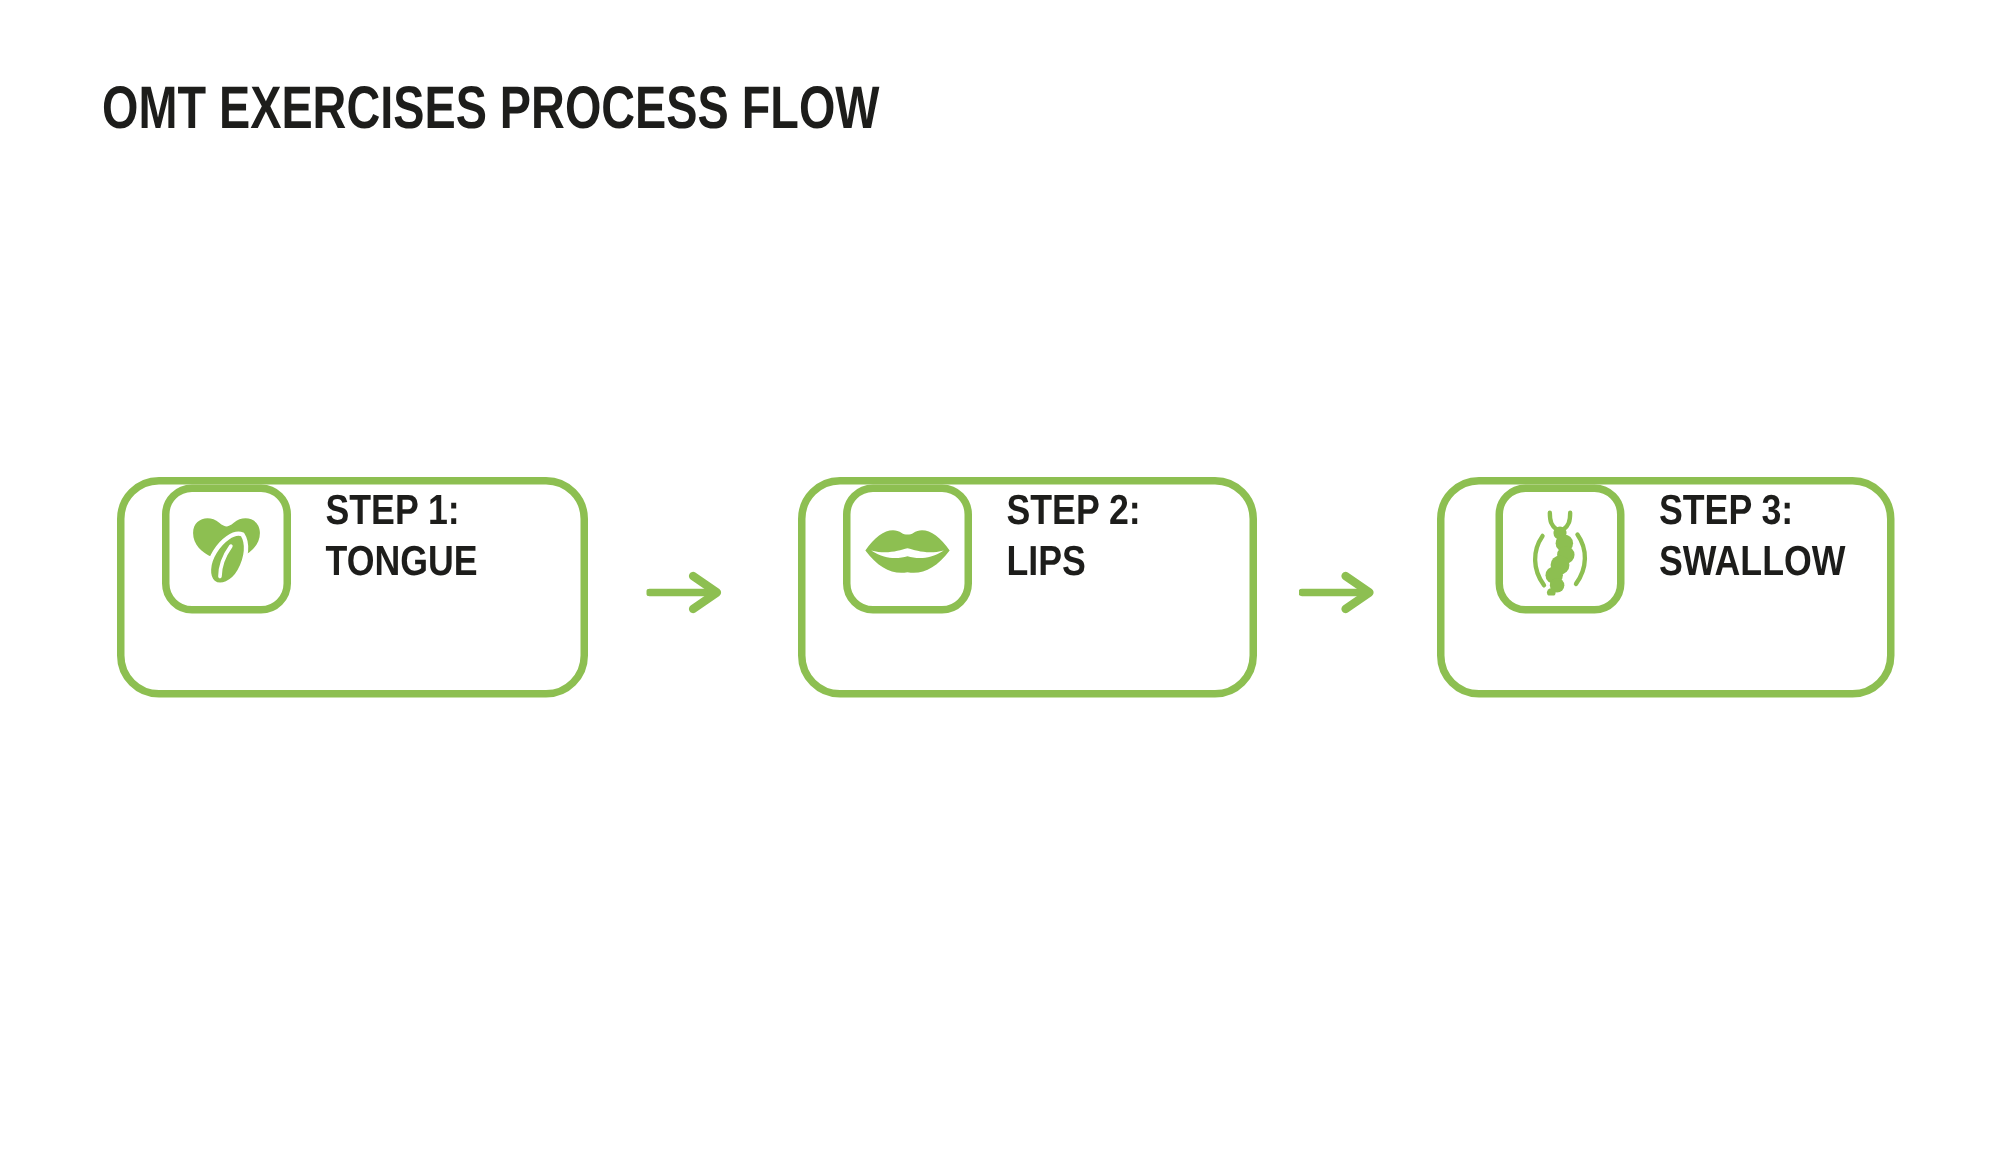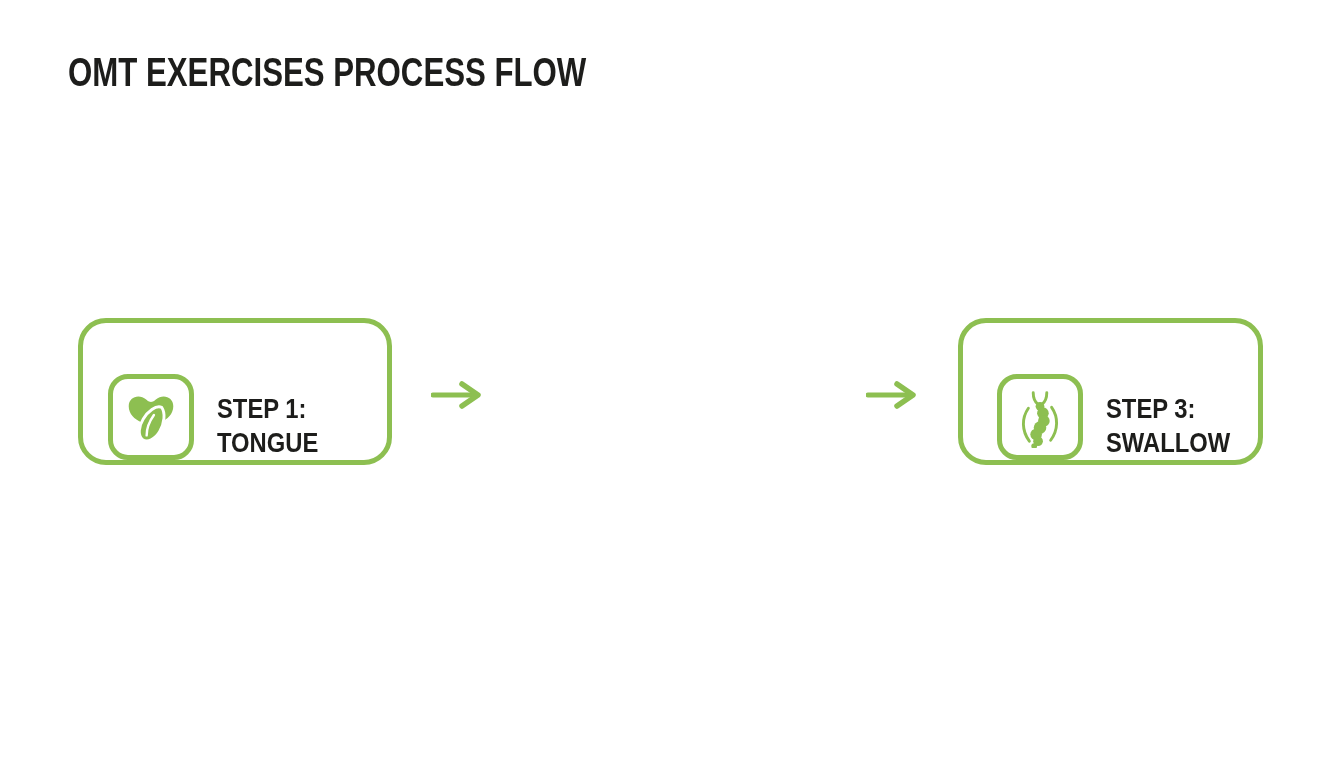--- a/index.html
+++ b/index.html
@@ -33,21 +33,21 @@
   }
 
   .step-card {
     position: absolute;
     top: 318px;
     height: 147px;
     border: 5px solid var(--accent-green);
     border-radius: 28px;
     background: var(--background);
     display: flex;
-    align-items: flex-end;
+    align-items: flex-start;
     padding-left: 25px;
   }
   .step-card.pos-1 { left: 78px;  width: 314px; }
   .step-card.pos-2 { left: 532px; width: 306px; }
   .step-card.pos-3 { left: 958px; width: 305px; padding-left: 34px; }
 
   .icon-frame {
     width: 86px;
     height: 86px;
     flex: 0 0 86px;
@@ -103,20 +103,32 @@
     </div>
   </div>
 
   <div class="flow-arrow pos-1">
     <svg viewBox="0 0 58 32" aria-hidden="true">
       <path d="M2 16 H43" stroke="currentColor" stroke-width="5" stroke-linecap="round" fill="none"></path>
       <path d="M31 5 L47 16 L31 27" stroke="currentColor" stroke-width="5.5" stroke-linecap="round" stroke-linejoin="round" fill="none"></path>
     </svg>
   </div>
 
+  <div class="step-card pos-2">
+    <div class="icon-frame">
+      <svg viewBox="0 0 64 64" aria-hidden="true">
+        <path fill="currentColor" d="M3 33 C11 21 21 16 28 21 C30 22.4 34 22.4 36 21 C43 16 53 21 61 33 C52 45 42 50 32 48 C22 50 12 45 3 33 Z"></path>
+        <path fill="#ffffff" d="M7 33 C18 36 26 33 32 31.5 C38 33 46 36 57 33 C46 40 38 38.5 32 37 C26 38.5 18 40 7 33 Z"></path>
+      </svg>
+    </div>
+    <div class="step-label">
+      <div>STEP 2:</div>
+      <div>LIPS</div>
+    </div>
+  </div>
 
   <div class="flow-arrow pos-2">
     <svg viewBox="0 0 58 32" aria-hidden="true">
       <path d="M2 16 H43" stroke="currentColor" stroke-width="5" stroke-linecap="round" fill="none"></path>
       <path d="M31 5 L47 16 L31 27" stroke="currentColor" stroke-width="5.5" stroke-linecap="round" stroke-linejoin="round" fill="none"></path>
     </svg>
   </div>
 
   <div class="step-card pos-3">
     <div class="icon-frame">

